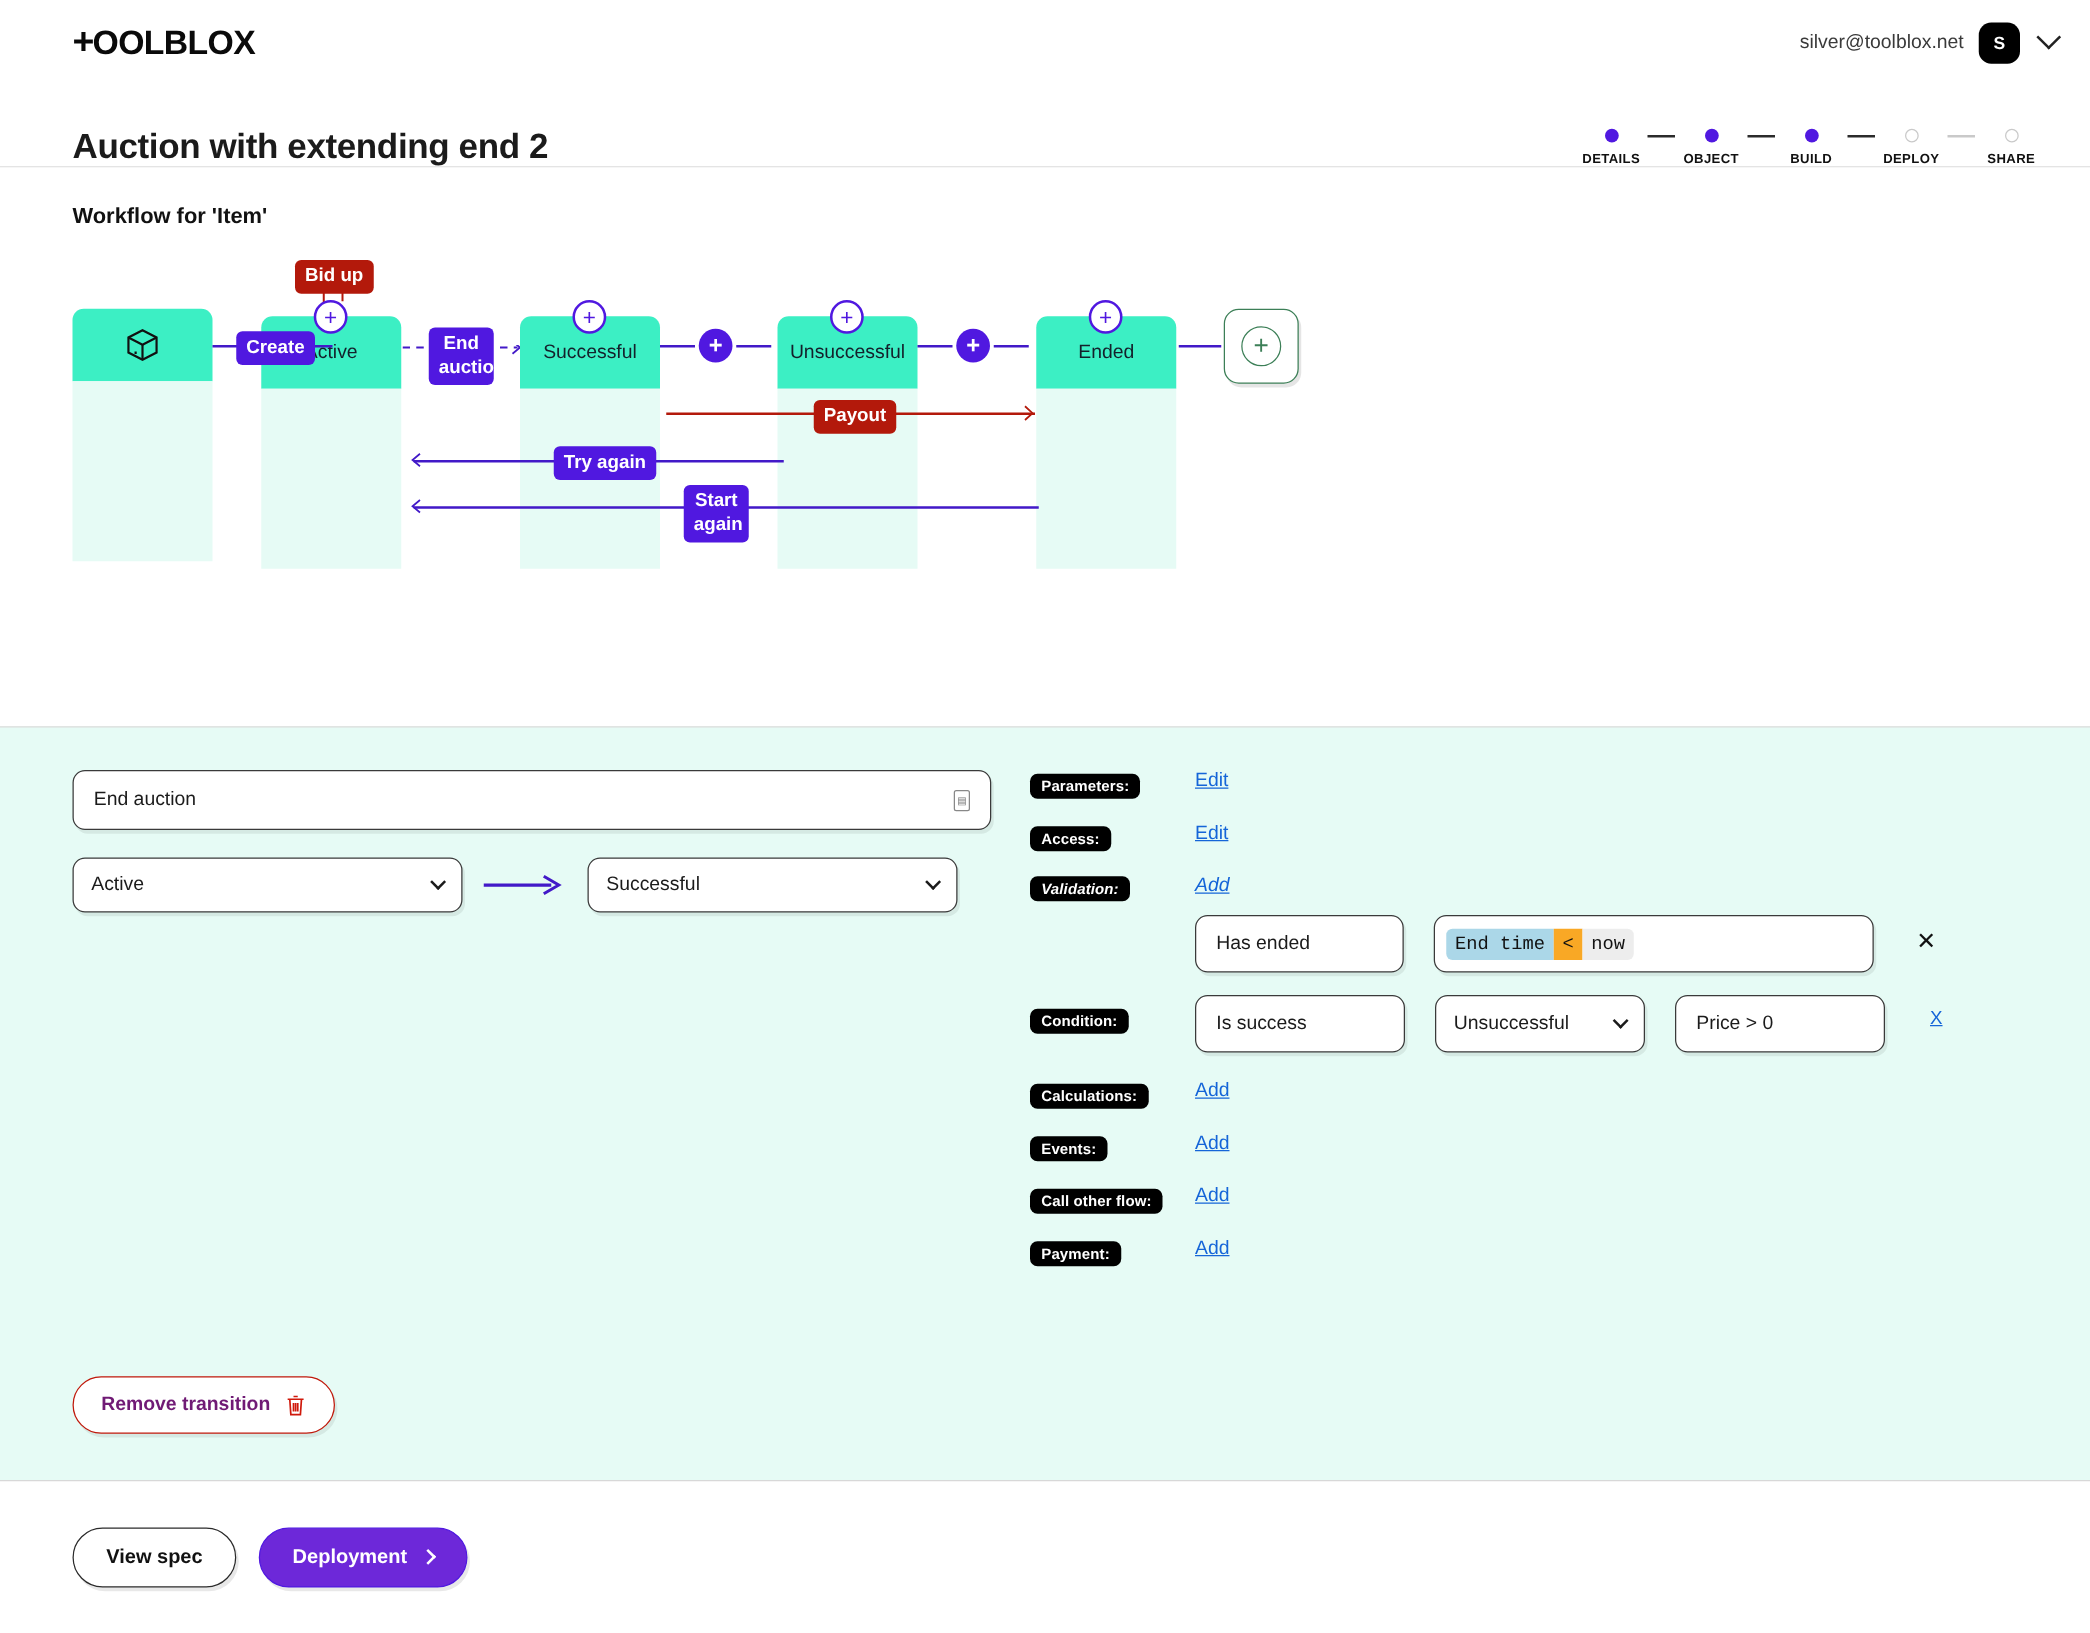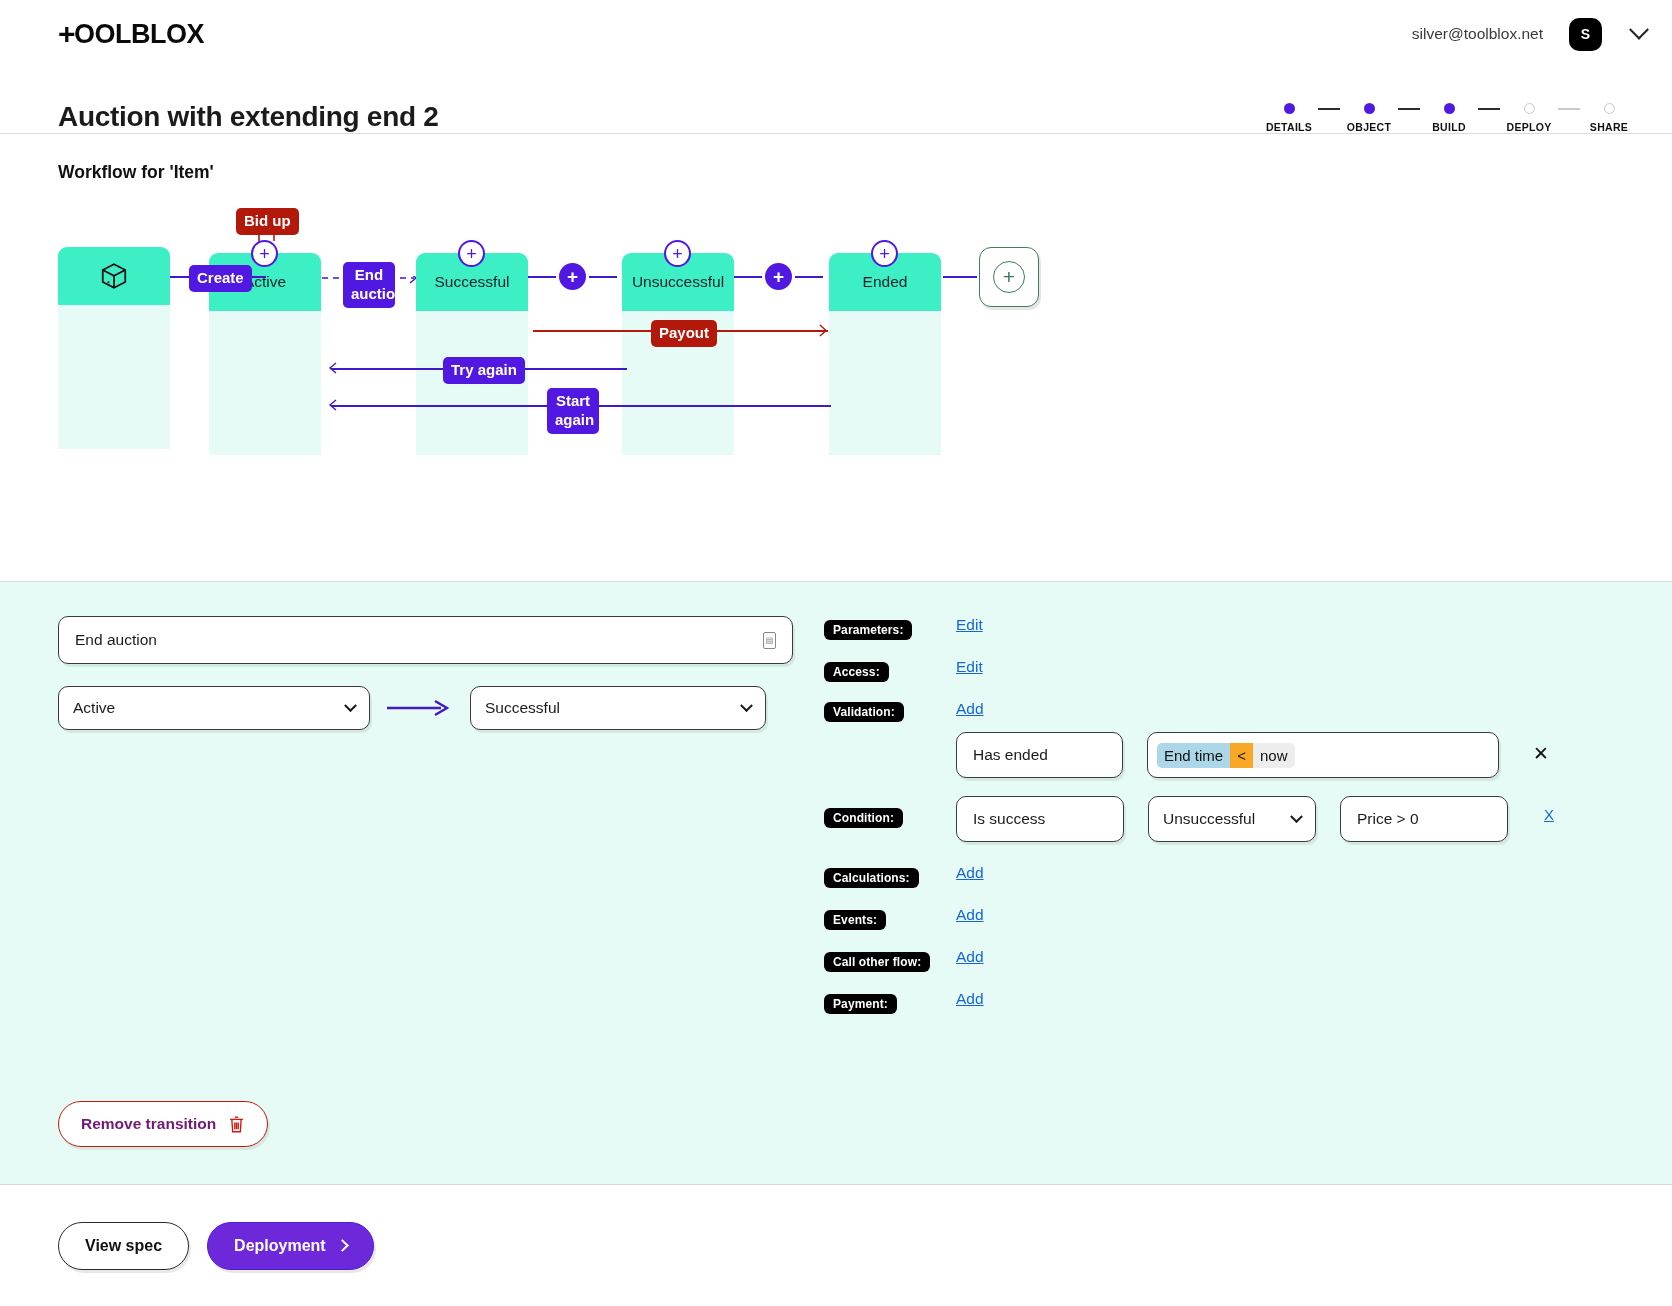--- a/index.html
+++ b/index.html
@@ -16,21 +16,21 @@
   .topbar {
     height:68px; display:flex; align-items:center;
     justify-content:space-between; padding:0 26px 0 58px;
     background:#fff;
   }
   .logo {
     font-size:27px; font-weight:800; letter-spacing:-0.5px;
     color:#0a0a0a; display:flex; align-items:center;
   }
   .logo .plus { font-size:30px; line-height:1; margin-right:-1px; font-weight:900;}
-  .acct { display:flex; align-items:center; gap:26px; }
+  .acct { display:flex; align-items:center; gap:12px; }
   .acct-email { font-size:15.5px; color:#3a3a3a; }
   .avatar {
     width:33px; height:33px; border-radius:10px; background:#000;
     color:#fff; font-size:14px; font-weight:700;
     display:flex; align-items:center; justify-content:center;
   }
   .chev-down {
     width:14px; height:14px; border-right:2.2px solid #222; border-bottom:2.2px solid #222;
     transform:rotate(45deg) translate(-3px,-3px); margin-left:4px;
   }
@@ -132,21 +132,21 @@
   .valbox {
     background:#fff; border:1.5px solid #3a3a3a; border-radius:10px;
     height:46px; display:flex; align-items:center; padding:0 16px;
     font-size:15.5px; color:#1b1b1b; box-shadow:2px 3px 0 rgba(0,0,0,.07);
   }
   .exprbox {
     background:#fff; border:1.5px solid #3a3a3a; border-radius:10px;
     height:46px; display:flex; align-items:center; padding:0 9px; gap:0;
     box-shadow:2px 3px 0 rgba(0,0,0,.07);
   }
-  .tok { font-family:Liberation Sans, sans-serif; font-size:15px; padding:4px 7px; }
+  .tok { font-family:Liberation Mono, monospace; font-size:15px; padding:4px 7px; }
   .tok.blue { background:#ABD7E8; border-radius:5px 0 0 5px; color:#111;}
   .tok.orange { background:#F9A825; color:#111; }
   .tok.gray { background:#EDEDED; border-radius:0 5px 5px 0; color:#111;}
   .xbtn { font-size:19px; color:#111; cursor:pointer; line-height:1; }
 
   .removebtn {
     position:absolute; left:58px; bottom:62px;
     background:#fff; border:1.6px solid #C0190B; border-radius:28px;
     height:46px; padding:0 22px; display:flex; align-items:center; gap:12px;
     font-size:15.5px; font-weight:700; color:#701a75; cursor:pointer;
@@ -347,21 +347,21 @@
       <div class="prop-row">
         <div class="plabel-cell"><span class="plabel">Parameters:</span></div>
         <span class="link">Edit</span>
       </div>
 
       <div class="prop-row">
         <div class="plabel-cell"><span class="plabel">Access:</span></div>
         <span class="link">Edit</span>
       </div>
 
-      <div class="prop-row" style="margin-bottom:6px;">
+      <div class="prop-row" style="margin-bottom:6px;font-style:italic;">
         <div class="plabel-cell" style="padding-top:2px;"><span class="plabel">Validation:</span></div>
         <span class="link">Add</span>
       </div>
 
       <div class="prop-row" style="margin-bottom:18px;">
         <div class="plabel-cell"></div>
         <div class="valbox" style="width:167px;">
           <span>Has ended</span>
         </div>
         <div class="exprbox" style="width:352px; margin-left:24px;">

